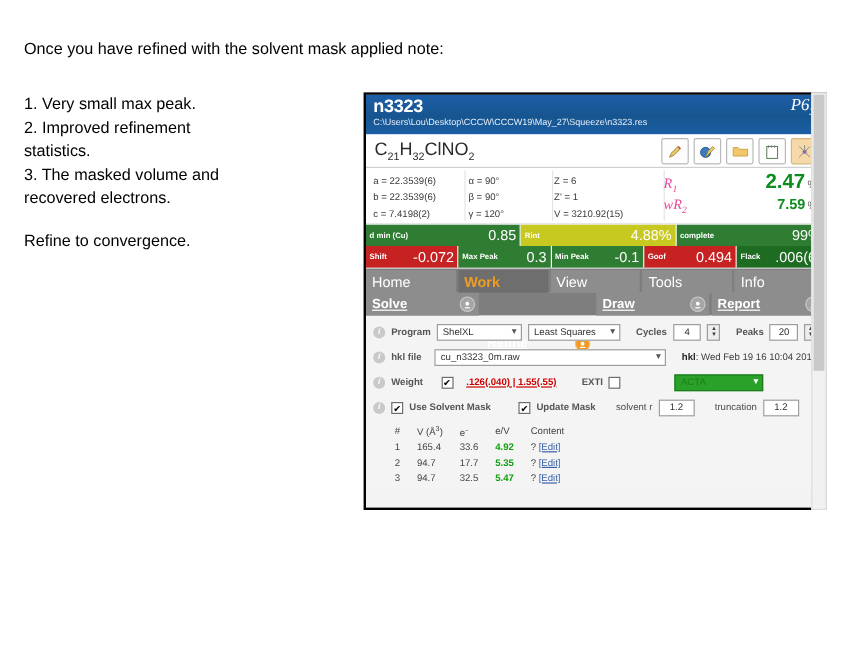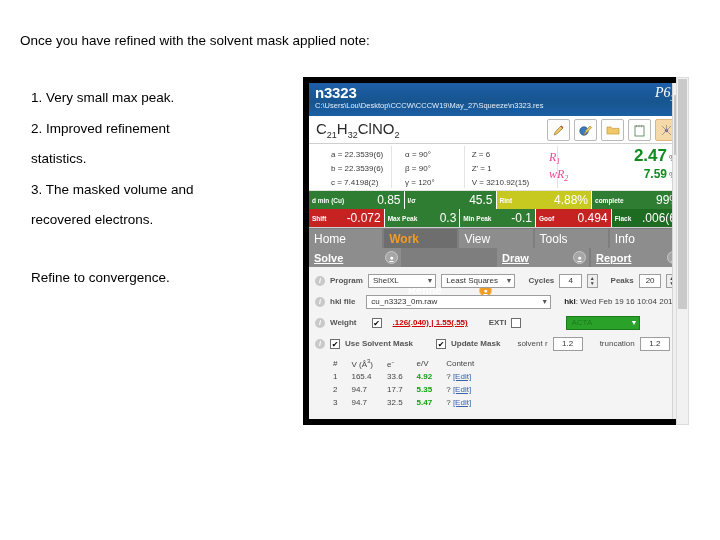--- a/index.html
+++ b/index.html
@@ -27,32 +27,32 @@
   }
   .slide-body {
     position: absolute;
     left: 20px;
     top: 77px;
     width: 230px;
     font-size: 13.5px;
     color: #000000;
     line-height: 1.45;
   }
-  .slide-body p { margin: 11px; }
+  .slide-body p { margin: 0; }
   .slide-body .gap { height: 16px; }
 
   
   .app-shot {
     position: absolute;
     left: 303px;
     top: 77px;
     width: 386px;
     height: 348px;
     background: #f3f3f3;
-    border: 6px solid #000000;
+    border: 2px solid #000000;
     overflow: hidden;
     font-size: 8px;
     box-sizing: border-box;
   }
 
   
   .titlebar {
     position: relative;
     height: 33px;
     background: linear-gradient(to bottom, #1e5ea8 0%, #16558f 55%, #1a5ea4 100%);
@@ -131,21 +131,21 @@
     top: 3px;
     width: 240px;
     font-size: 8px;
     color: #3a3a3a;
   }
   .cell-grid .crow {
     display: flex;
     height: 14px;
     align-items: center;
   }
-  .cell-grid .c1 { width: 80px; margin-left: 16px; }
+  .cell-grid .c1 { width: 80px; }
   .cell-grid .c2 { width: 72px; }
   .cell-grid .c3 { width: 90px; }
   .cell-div {
     position: absolute;
     top: 2px;
     width: 1px;
     height: 42px;
     background: #e4e4e4;
   }
   .r-labels {
@@ -503,24 +503,20 @@
         <span><span class="r-val small">7.59</span><span class="r-pct">%</span></span>
       </div>
     </div>
   </div>
 
   <div class="stats">
     <div class="stat-row">
       <div class="stat g" style="flex:1.25">
         <span class="lbl">d min (Cu)</span>
         <span class="val">0.85</span>
-      </div>
-      <div class="stat g" style="flex:1.2">
-        <span class="lbl">I/σ</span>
-        <span class="val">45.5</span>
       </div>
       <div class="stat gy" style="flex:1.25">
         <span class="lbl">Rint</span>
         <span class="val">4.88%</span>
       </div>
       <div class="stat g" style="flex:1.2;border-right:none">
         <span class="lbl">complete</span>
         <span class="val">99%</span>
       </div>
     </div>

